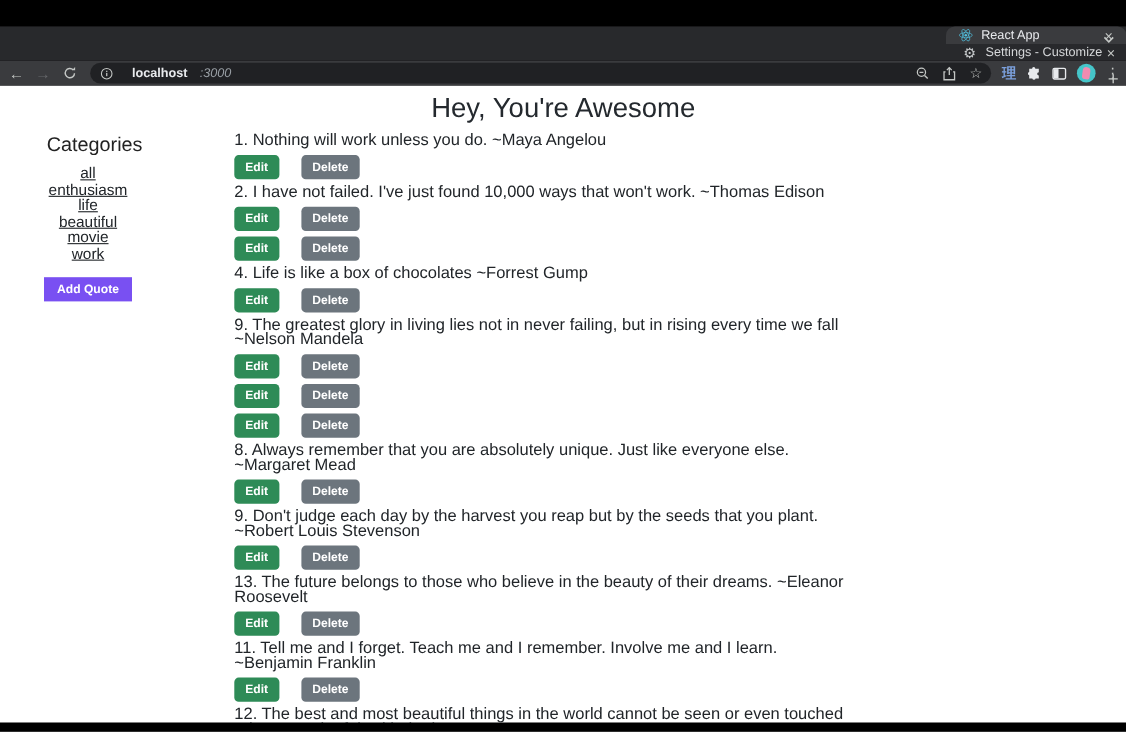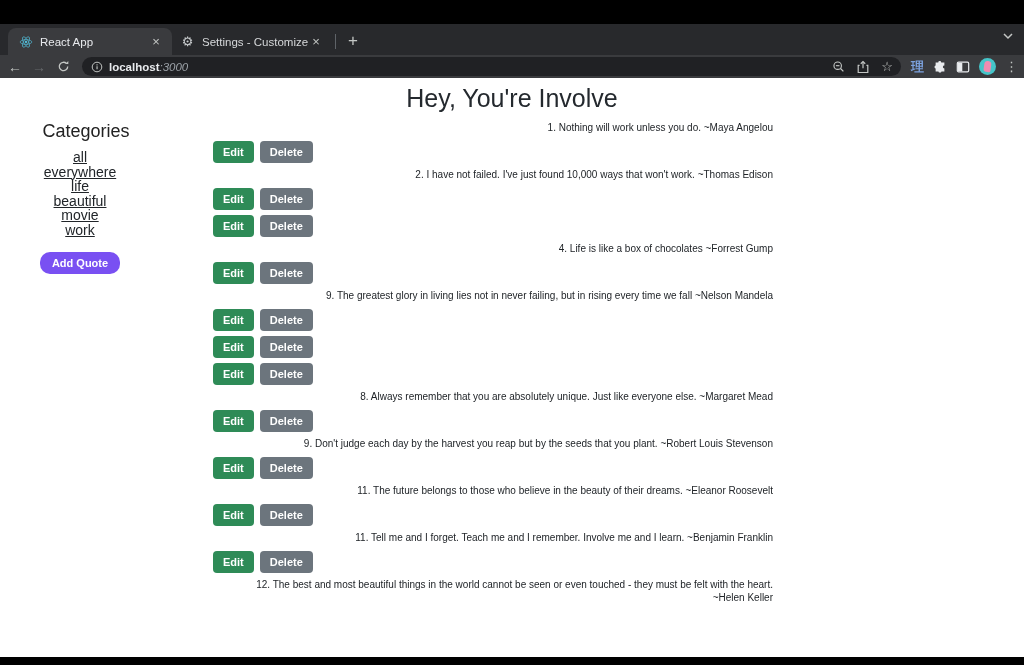--- a/index.html
+++ b/index.html
@@ -1,59 +1,59 @@
 <!DOCTYPE html>
 <html style="--edit: #2e8b57; --delete: #6c757d; --add-quote: #7950f2;"><head>
 <meta charset="utf-8">
 <style>
   * { margin: 0; padding: 0; box-sizing: border-box; }
   html, body { width: 1024px; height: 665px; overflow: hidden; background: #000; }
   body { font-family: "Liberation Sans", sans-serif; }
 
   
   .menubar { height: 24px; background: #000; }
-  .tabstrip { height: 31px; background: #28292c; display: flex; align-items: flex-end; padding-left: 8px; position: relative; }
+  .tabstrip { height: 31px; background: #28292c; display: flex; align-items: flex-end; padding-left: 8px; position: relative; flex-direction: column; }
   .tab { display: flex; align-items: center; height: 27px; font-size: 11.5px; color: #e8eaed; }
   .tab.active { background: #3a3b3e; border-radius: 8px 8px 0 0; width: 164px; padding: 0 8px 0 10px; }
   .tab.inactive { width: 158px; padding: 0 6px 0 8px; color: #d6d8da; }
   .tab .favicon { width: 15px; height: 15px; display: flex; align-items: center; justify-content: center; margin-right: 7px; flex: none; }
   .tab .tab-title { flex: 1; white-space: nowrap; overflow: hidden; }
   .tab .tab-close { flex: none; width: 16px; height: 16px; border-radius: 8px; display: flex; align-items: center; justify-content: center; color: #c4c7c5; font-size: 13px; cursor: pointer; }
   .gear-glyph { color: #c7cacc; font-size: 13px; line-height: 1; }
   .tab-divider { width: 1px; height: 15px; background: #5f6368; margin: 0 5px 6px 5px; align-self: flex-end; }
   .new-tab { width: 24px; height: 24px; margin-bottom: 2px; display: flex; align-items: center; justify-content: center; color: #c4c7c5; font-size: 17px; cursor: pointer; }
   .strip-chevron { position: absolute; right: 10px; top: 8px; color: #c4c7c5; }
 
   .toolbar { height: 23px; background: #3a3b3e; display: flex; align-items: center; padding: 0 6px 0 4px; gap: 2px; }
   .nav-btn { width: 22px; height: 20px; display: flex; align-items: center; justify-content: center; color: #c4c7c5; font-size: 14px; cursor: pointer; }
   .nav-btn.disabled { color: #67696c; }
-  .omnibox { flex: 1; height: 19px; background: #202124; border-radius: 10px; margin: 0 8px 0 6px; display: flex; align-items: center; padding: 0 8px 0 9px; gap: 6px; }
+  .omnibox { flex: 1; height: 19px; background: #202124; border-radius: 10px; margin: 0 8px 0 6px; display: flex; align-items: center; padding: 0 8px 0 9px; gap: 17px; }
   .omni-info { color: #c4c7c5; font-size: 11px; }
   .omni-host { color: #e8eaed; font-size: 11.5px; font-weight: bold; }
   .omni-port { color: #9aa0a6; font-size: 11.5px; margin-left: -6px; font-style: italic; }
   .omni-actions { margin-left: auto; display: flex; align-items: center; gap: 12px; }
   .omni-actions .icon, .tool-icons .icon { display: flex; align-items: center; justify-content: center; cursor: pointer; }
   .star-glyph { color: #c4c7c5; font-size: 13px; }
   .tool-icons { display: flex; align-items: center; gap: 9px; }
   .ext-badge { color: #7ba0dc; font-size: 13px; font-weight: bold; }
   .avatar { width: 17px; height: 17px; border-radius: 50%; background: #45c5c9; position: relative; overflow: hidden; }
   .avatar .fig { position: absolute; left: 5px; top: 3px; width: 7px; height: 11px; background: #f08bb0; border-radius: 4px 4px 2px 3px; transform: rotate(8deg); }
   .dots { color: #c4c7c5; font-size: 13px; letter-spacing: 0; }
 
   
   .content { height: 579px; background: #fff; color: #212529; overflow: hidden; }
   .page-title { text-align: center; font-size: 25px; font-weight: 400; color: #24292e; padding-top: 6px; letter-spacing: 0; }
   .layout { display: flex; margin-top: 8px; }
   .sidebar { width: 160px; flex: none; text-align: center; }
   .sidebar h3 { font-size: 18px; font-weight: 400; color: #222; margin-bottom: 8px; margin-left: 12px; }
   .cat-link { display: block; font-size: 14px; line-height: 14.6px; color: #212529; text-decoration: underline; cursor: pointer; }
-  .add-quote { margin-top: 14px; background: var(--add-quote, #7950f2); color: #fff; border: none; border-radius: 10px; height: 22px; padding: 0 12px; font-size: 11px; font-weight: bold; font-family: inherit; cursor: pointer; }
+  .add-quote { margin-top: 14px; background: var(--add-quote, #7950f2); color: #fff; border: none; border-radius: 0; height: 22px; padding: 0 12px; font-size: 11px; font-weight: bold; font-family: inherit; cursor: pointer; }
   .main { margin-left: 53px; width: 600px; }
-  .quote-text { font-size: 10px; line-height: 13px; margin: 0 0 7px 0; white-space: pre-line; max-width: 560px; text-align: right; }
-  .btn-row { display: flex; gap: 6px; margin-bottom: 5px; }
+  .quote-text { font-size: 15px; line-height: 13px; margin: 0 0 7px 0; white-space: pre-line; max-width: 560px; }
+  .btn-row { display: flex; gap: 20px; margin-bottom: 5px; }
   .btn { border: none; border-radius: 4px; height: 22px; padding: 0 10px; color: #fff; font-size: 11px; font-weight: bold; font-family: inherit; cursor: pointer; }
   .btn.edit { background: var(--edit, #2e8b57); }
   .btn.delete { background: var(--delete, #6c757d); }
 
   .bottombar { height: 8px; background: #000; }
   svg { display: block; }
 </style>
 </head>
 <body>
 
@@ -144,27 +144,27 @@
       </svg>
     </span>
     <span class="avatar">
         <span class="fig"></span>
       </span>
     <span class="icon dots">⋮</span>
   </div>
 </div>
 
 <div class="content">
-  <h1 class="page-title">Hey, You're Involve</h1>
+  <h1 class="page-title">Hey, You're Awesome</h1>
   <div class="layout">
     <div class="sidebar">
       <h3>Categories</h3>
       <div>
           <a class="cat-link">all</a>
-          <a class="cat-link">everywhere</a>
+          <a class="cat-link">enthusiasm</a>
           <a class="cat-link">life</a>
           <a class="cat-link">beautiful</a>
           <a class="cat-link">movie</a>
           <a class="cat-link">work</a>
         </div>
       <button class="add-quote">Add Quote</button>
     </div>
     <div class="main">
   <div>
     <p class="quote-text">1. Nothing will work unless you do. ~Maya Angelou</p>
@@ -229,21 +229,21 @@
 
   <div>
     <p class="quote-text">9. Don't judge each day by the harvest you reap but by the seeds that you plant. ~Robert Louis Stevenson</p>
     <div class="btn-row">
       <button class="btn edit">Edit</button>
       <button class="btn delete">Delete</button>
     </div>
   </div>
 
   <div>
-    <p class="quote-text">11. The future belongs to those who believe in the beauty of their dreams. ~Eleanor Roosevelt</p>
+    <p class="quote-text">13. The future belongs to those who believe in the beauty of their dreams. ~Eleanor Roosevelt</p>
     <div class="btn-row">
       <button class="btn edit">Edit</button>
       <button class="btn delete">Delete</button>
     </div>
   </div>
 
   <div>
     <p class="quote-text">11. Tell me and I forget. Teach me and I remember. Involve me and I learn. ~Benjamin Franklin</p>
     <div class="btn-row">
       <button class="btn edit">Edit</button>

